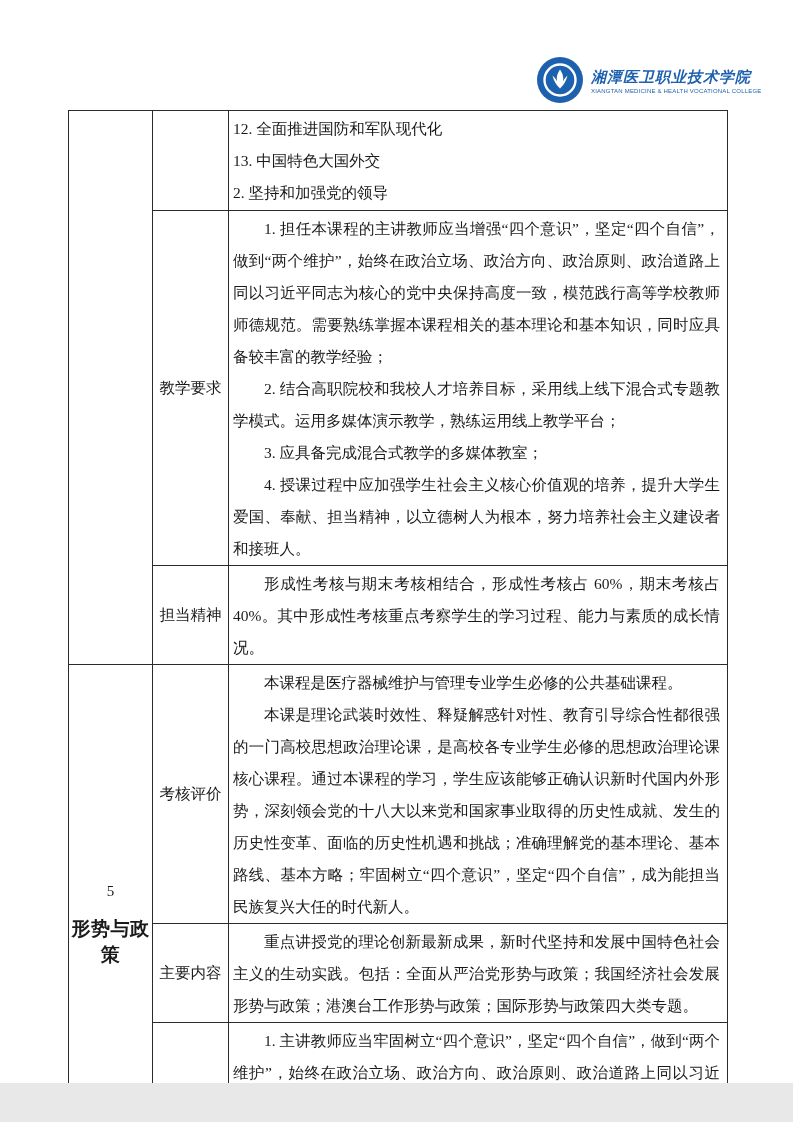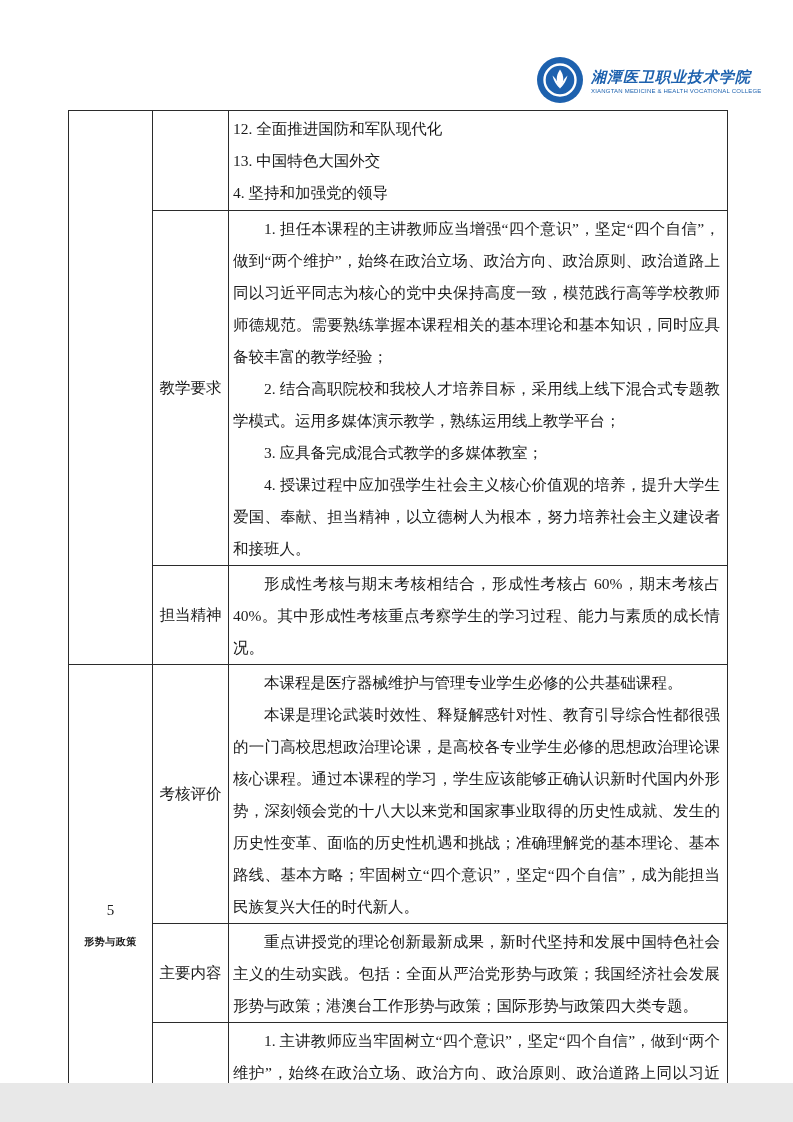--- a/index.html
+++ b/index.html
@@ -71,21 +71,21 @@
   .content-cell {
     vertical-align: top;
     padding: 2px 7px 0 4px;
     line-height: 32px;
     text-align: justify;
   }
   .content-cell p { margin: 0; }
   .content-cell p.para { text-indent: 2em; }
   .course-cell { text-align: center; vertical-align: middle; }
   .course-no   { font-size: 15px; margin-bottom: 16px; }
-  .course-name { font-size: 10px; font-weight: 700; letter-spacing: 0.5px; }
+  .course-name { font-size: 19px; font-weight: 700; letter-spacing: 0.5px; }
 
   
   .page-number {
     position: absolute;
     top: 1026px;
     left: 0;
     width: 100%;
     text-align: center;
     font-size: 14px;
   }
@@ -116,21 +116,21 @@
       <col style="width:499px">
     </colgroup>
 
     <tbody>
         <tr class="row-items">
       <td class="course-cell" rowspan="3"></td>
       <td class="label-cell"></td>
       <td class="content-cell">
         <p>12. 全面推进国防和军队现代化</p>
         <p>13. 中国特色大国外交</p>
-        <p>4. 坚持和加强党的领导</p>
+        <p>2. 坚持和加强党的领导</p>
       </td>
     </tr>
 
     <tr class="row-req-a">
       <td class="label-cell">教学要求</td>
       <td class="content-cell">
         <p class="para">1. 担任本课程的主讲教师应当增强“四个意识”，坚定“四个自信”，做到“两个维护”，始终在政治立场、政治方向、政治原则、政治道路上同以习近平同志为核心的党中央保持高度一致，模范践行高等学校教师师德规范。需要熟练掌握本课程相关的基本理论和基本知识，同时应具备较丰富的教学经验；</p>
         <p class="para">2. 结合高职院校和我校人才培养目标，采用线上线下混合式专题教学模式。运用多媒体演示教学，熟练运用线上教学平台；</p>
         <p class="para">3. 应具备完成混合式教学的多媒体教室；</p>
         <p class="para">4. 授课过程中应加强学生社会主义核心价值观的培养，提升大学生爱国、奉献、担当精神，以立德树人为根本，努力培养社会主义建设者和接班人。</p>

